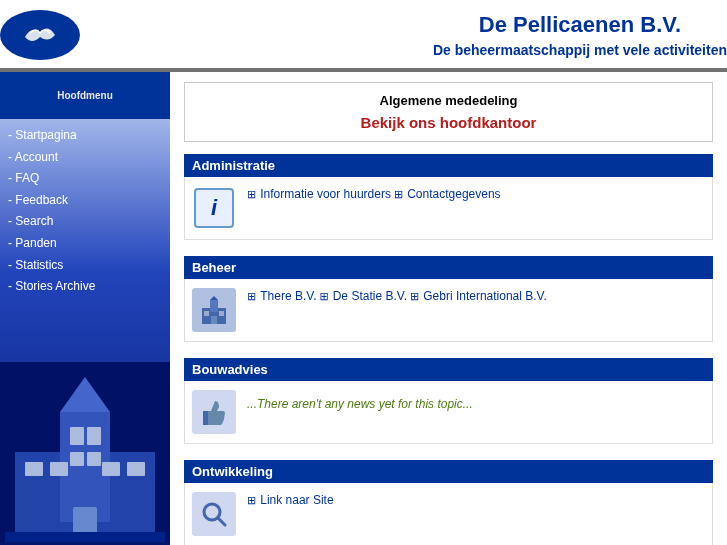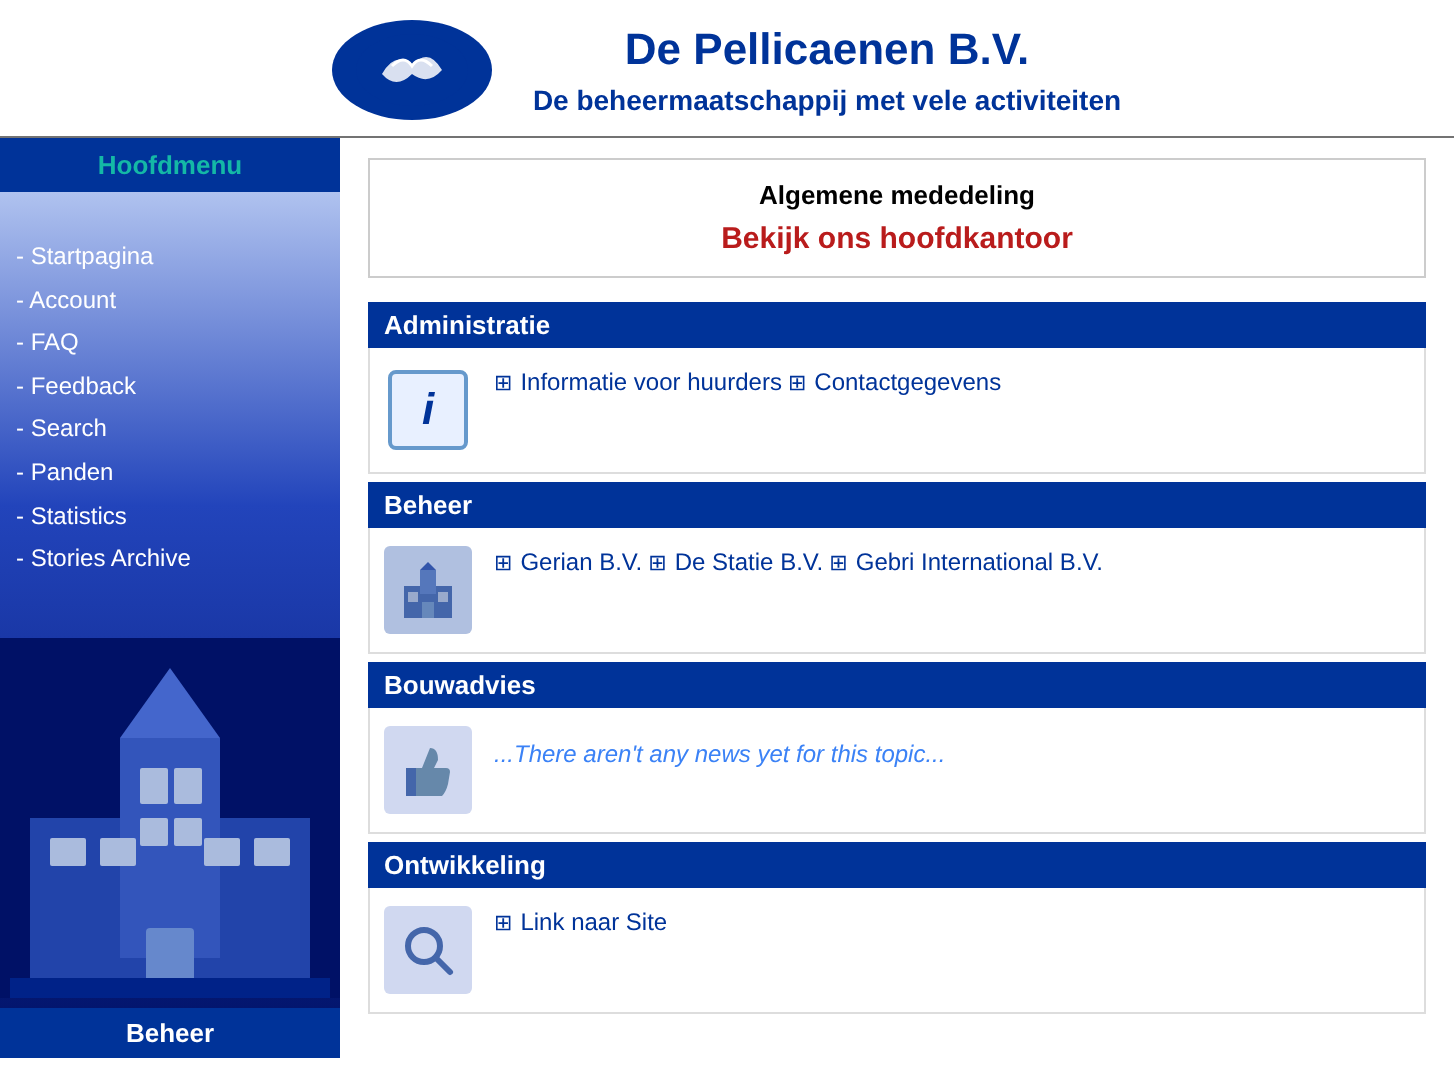--- a/index.html
+++ b/index.html
@@ -9,24 +9,24 @@
       background: #fff;
       width: 727px;
       min-height: 545px;
     }
 
     
     .header {
       background: #fff;
       text-align: center;
       padding: 10px 0 8px 0;
-      border-bottom: 1px solid #737373;
-      display: flex;
-      align-items: center;
-      justify-content: center;
+      border-bottom: 4px solid #737373;
+      display: flex;
+      align-items: center;
+      justify-content: space-between;
       gap: 20px;
     }
     .header-logo {
       width: 80px;
       height: 50px;
       background: #003399;
       border-radius: 50%;
       display: flex;
       align-items: center;
       justify-content: center;
@@ -63,28 +63,28 @@
     
     .sidebar {
       width: 170px;
       background: linear-gradient(to bottom, #c8d8f8 0%, #2244bb 40%, #001166 100%);
       flex-shrink: 0;
       padding: 0;
       position: relative;
     }
     .sidebar-menu-header {
       background: #003399;
-      color: #14b8a6;
-      font-weight: bold;
-      font-size: 13px;
+      color: #e5e5e5;
+      font-weight: bold;
+      font-size: 10px;
       text-align: center;
-      padding: 6px 0;
+      padding: 18px 0;
     }
     .sidebar-menu-items {
-      padding: 22px 8px;
+      padding: 6px 8px;
     }
     .sidebar-menu-item {
       color: #fff;
       font-size: 12px;
       line-height: 1.8;
       cursor: pointer;
       display: block;
       text-decoration: none;
     }
     .sidebar-menu-item:before {
@@ -139,21 +139,21 @@
     }
     .notice-link {
       color: #b91c1c;
       font-size: 15px;
       font-weight: bold;
       text-decoration: none;
     }
 
     
     .section {
-      margin-bottom: 4px;
+      margin-bottom: 16px;
     }
     .section-header {
       background: #003399;
       color: #fff;
       font-weight: bold;
       font-size: 13px;
       padding: 4px 8px;
       margin-bottom: 0;
     }
     .section-body {
@@ -185,21 +185,21 @@
       display: flex;
       align-items: center;
       gap: 4px;
     }
     .section-link:before {
       content: "⊞";
       color: #003399;
       font-size: 11px;
     }
     .section-empty {
-      color: #3b82f6;
+      color: #4d7c0f;
       font-style: italic;
       font-size: 12px;
       padding-top: 8px;
     }
 
     
     .icon-info {
       background: #e8f0ff;
       border: 2px solid #6699cc;
       border-radius: 4px;
@@ -334,21 +334,21 @@
               <rect x="4" y="14" width="24" height="16" fill="#4466aa"></rect>
               <rect x="12" y="6" width="8" height="12" fill="#5577bb"></rect>
               <polygon points="16,2 12,6 20,6" fill="#3355aa"></polygon>
               <rect x="6" y="17" width="5" height="5" fill="#99aacc"></rect>
               <rect x="21" y="17" width="5" height="5" fill="#99aacc"></rect>
               <rect x="13" y="22" width="6" height="8" fill="#6688bb"></rect>
             </svg>
           </div>
         </div>
         <div class="section-links">
-          <a class="section-link">Gerian B.V.</a>
+          <a class="section-link">There B.V.</a>
           <a class="section-link">De Statie B.V.</a>
           <a class="section-link">Gebri International B.V.</a>
         </div>
       </div>
     </div>
 
     <div class="section">
       <div class="section-header">Bouwadvies</div>
       <div class="section-body">
         <div class="section-icon">

